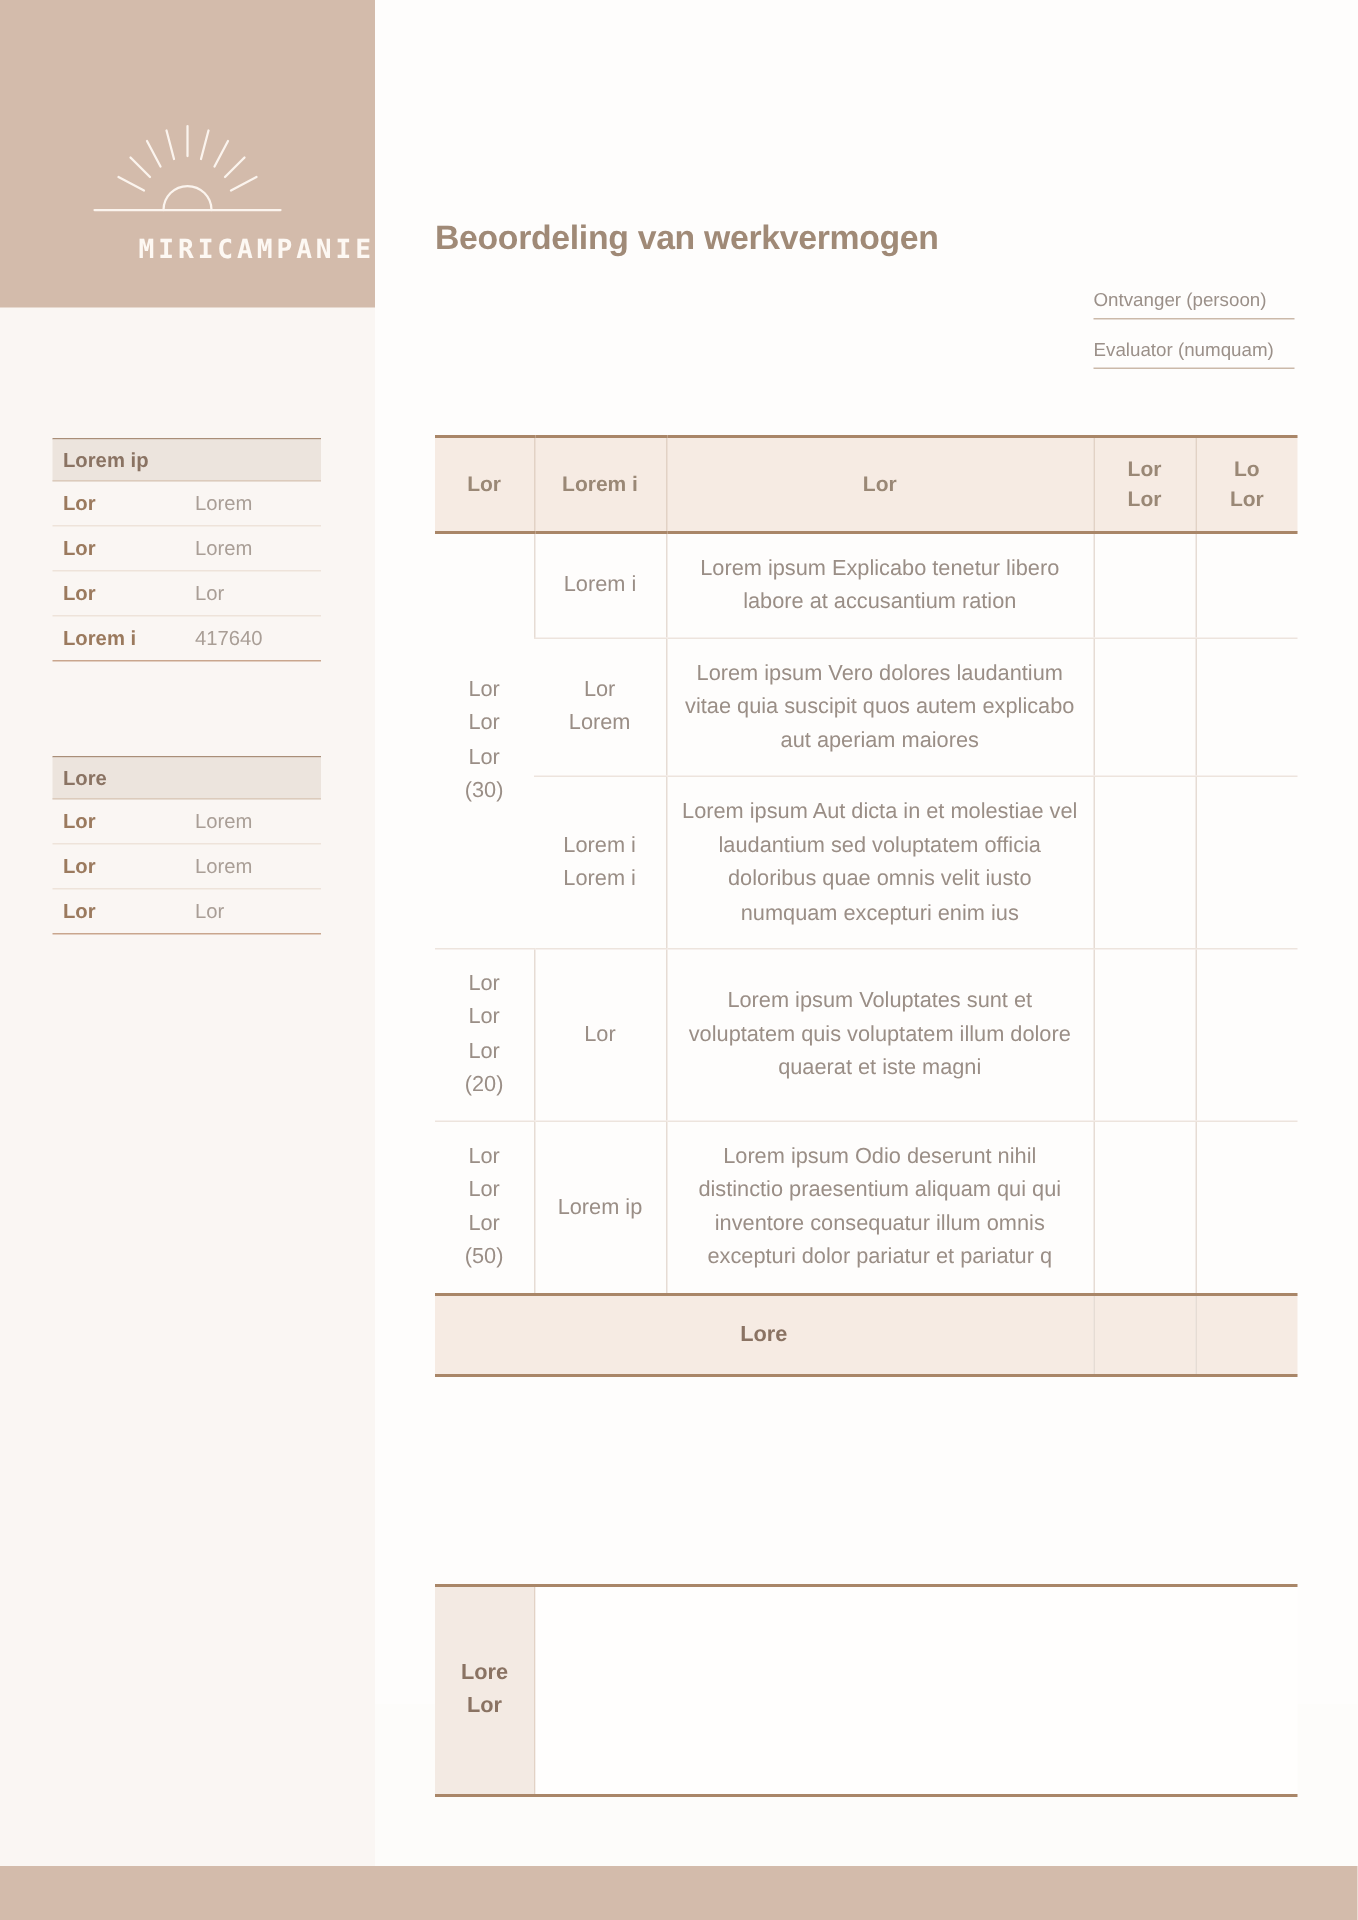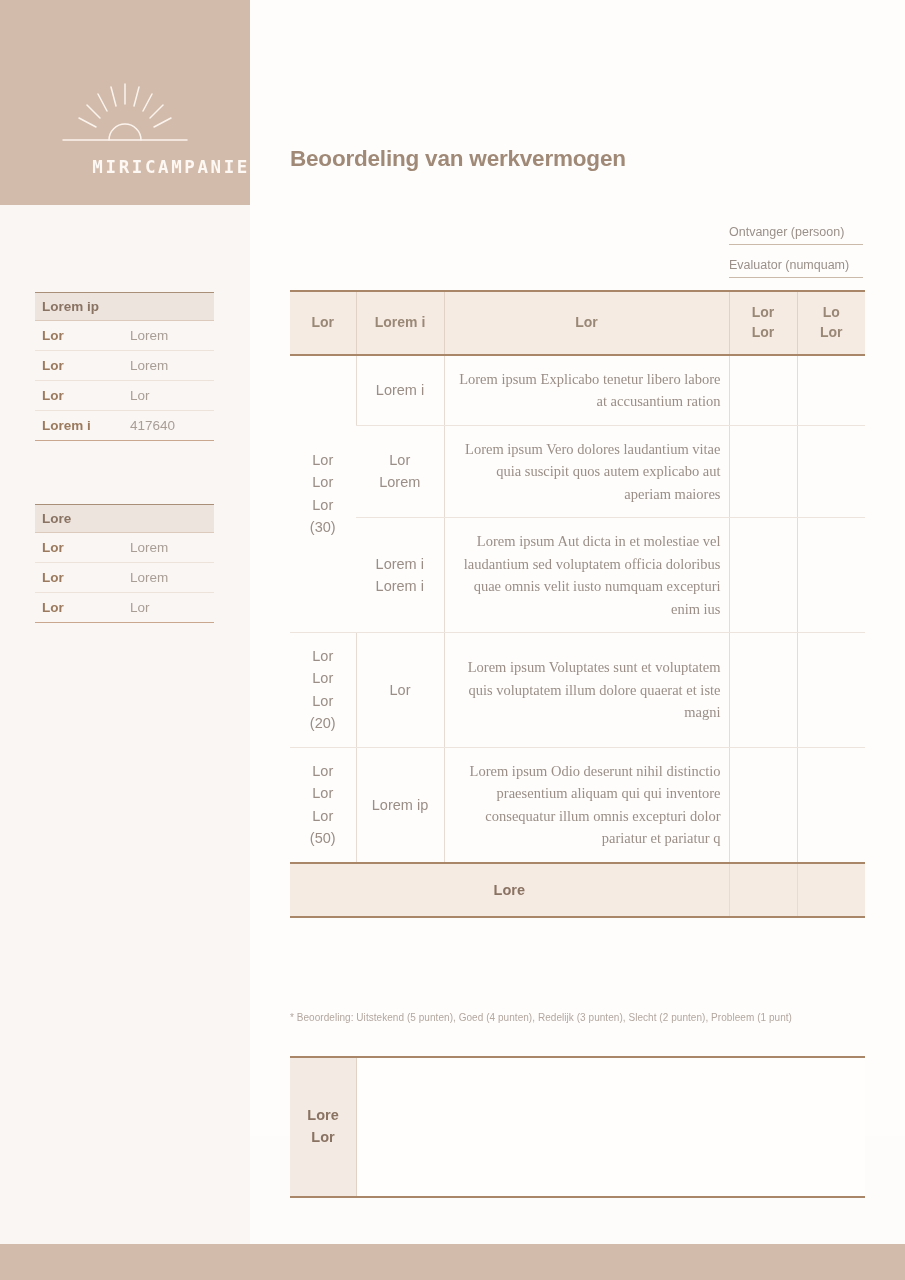--- a/index.html
+++ b/index.html
@@ -102,21 +102,20 @@
     font-weight: bold;
     color: #a08a77;
     letter-spacing: -0.2px;
   }
 
   #recipient-fields {
     position: absolute;
     right: 42px;
     top: 193px;
     width: 134px;
-    margin-top: 32px;
   }
   .sig-field {
     border-bottom: 1.2px solid #cbb9a9;
     padding-bottom: 5px;
     margin-bottom: 13px;
     font-size: 12.5px;
     color: #9b9089;
     text-align: left;
     white-space: nowrap;
   }
@@ -149,21 +148,21 @@
     font-size: 14.5px;
     line-height: 1.55;
     padding: 12px 8px;
     vertical-align: middle;
   }
   #grade-table td:first-child { border-left: none; }
   td.col-no, td.col-item {
     text-align: center;
     padding: 12px 4px;
   }
-  td.col-desc { text-align: right; font-family: Liberation Serif, serif; }
+  td.col-desc { text-align: center; }
   td.col-score { border-bottom: 1px solid #ede4dd; }
 
   tr.group-end td { border-bottom: 1px solid #e3d6cb; }
 
   #total-row td {
     background: #f6ebe3;
     border-top: 2px solid #a98668;
     border-bottom: 2px solid #a98668;
     color: #8a7363;
     font-weight: bold;
@@ -349,21 +348,20 @@
       </tr>
 
       <tr id="total-row">
         <td colspan="3">Lore</td>
         <td></td>
         <td></td>
       </tr>
     </tbody>
   </table>
 
-  <div id="footnote">* Beoordeling: Uitstekend (5 punten), Goed (4 punten), Redelijk (3 punten), Slecht (2 punten), Probleem (1 punt)</div>
 
   <div id="comment-box">
     <div id="comment-label" class="ml">Lore<br>Lor</div>
     <div id="comment-area"></div>
   </div>
 
 </div>
 
 <div id="footer-strip"></div>
 

